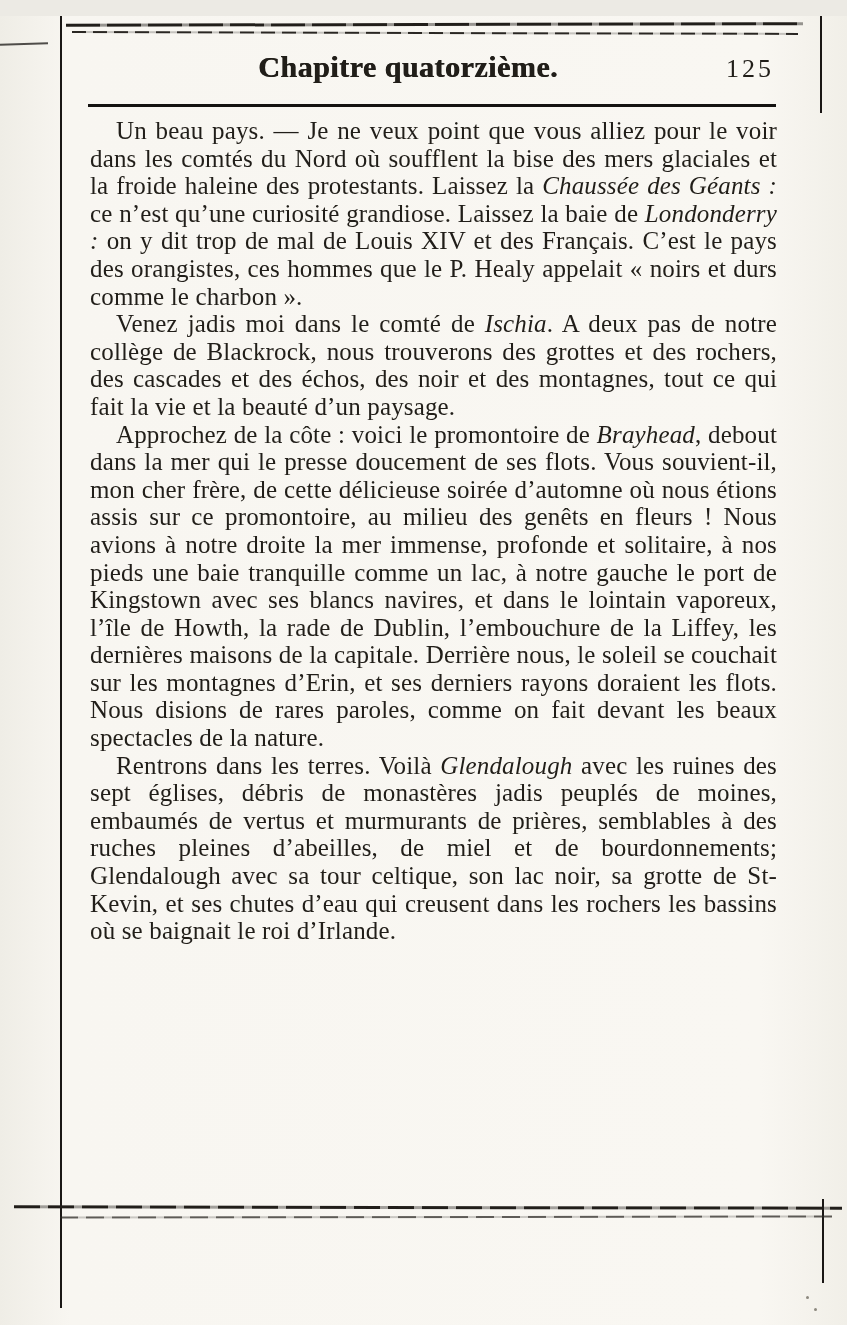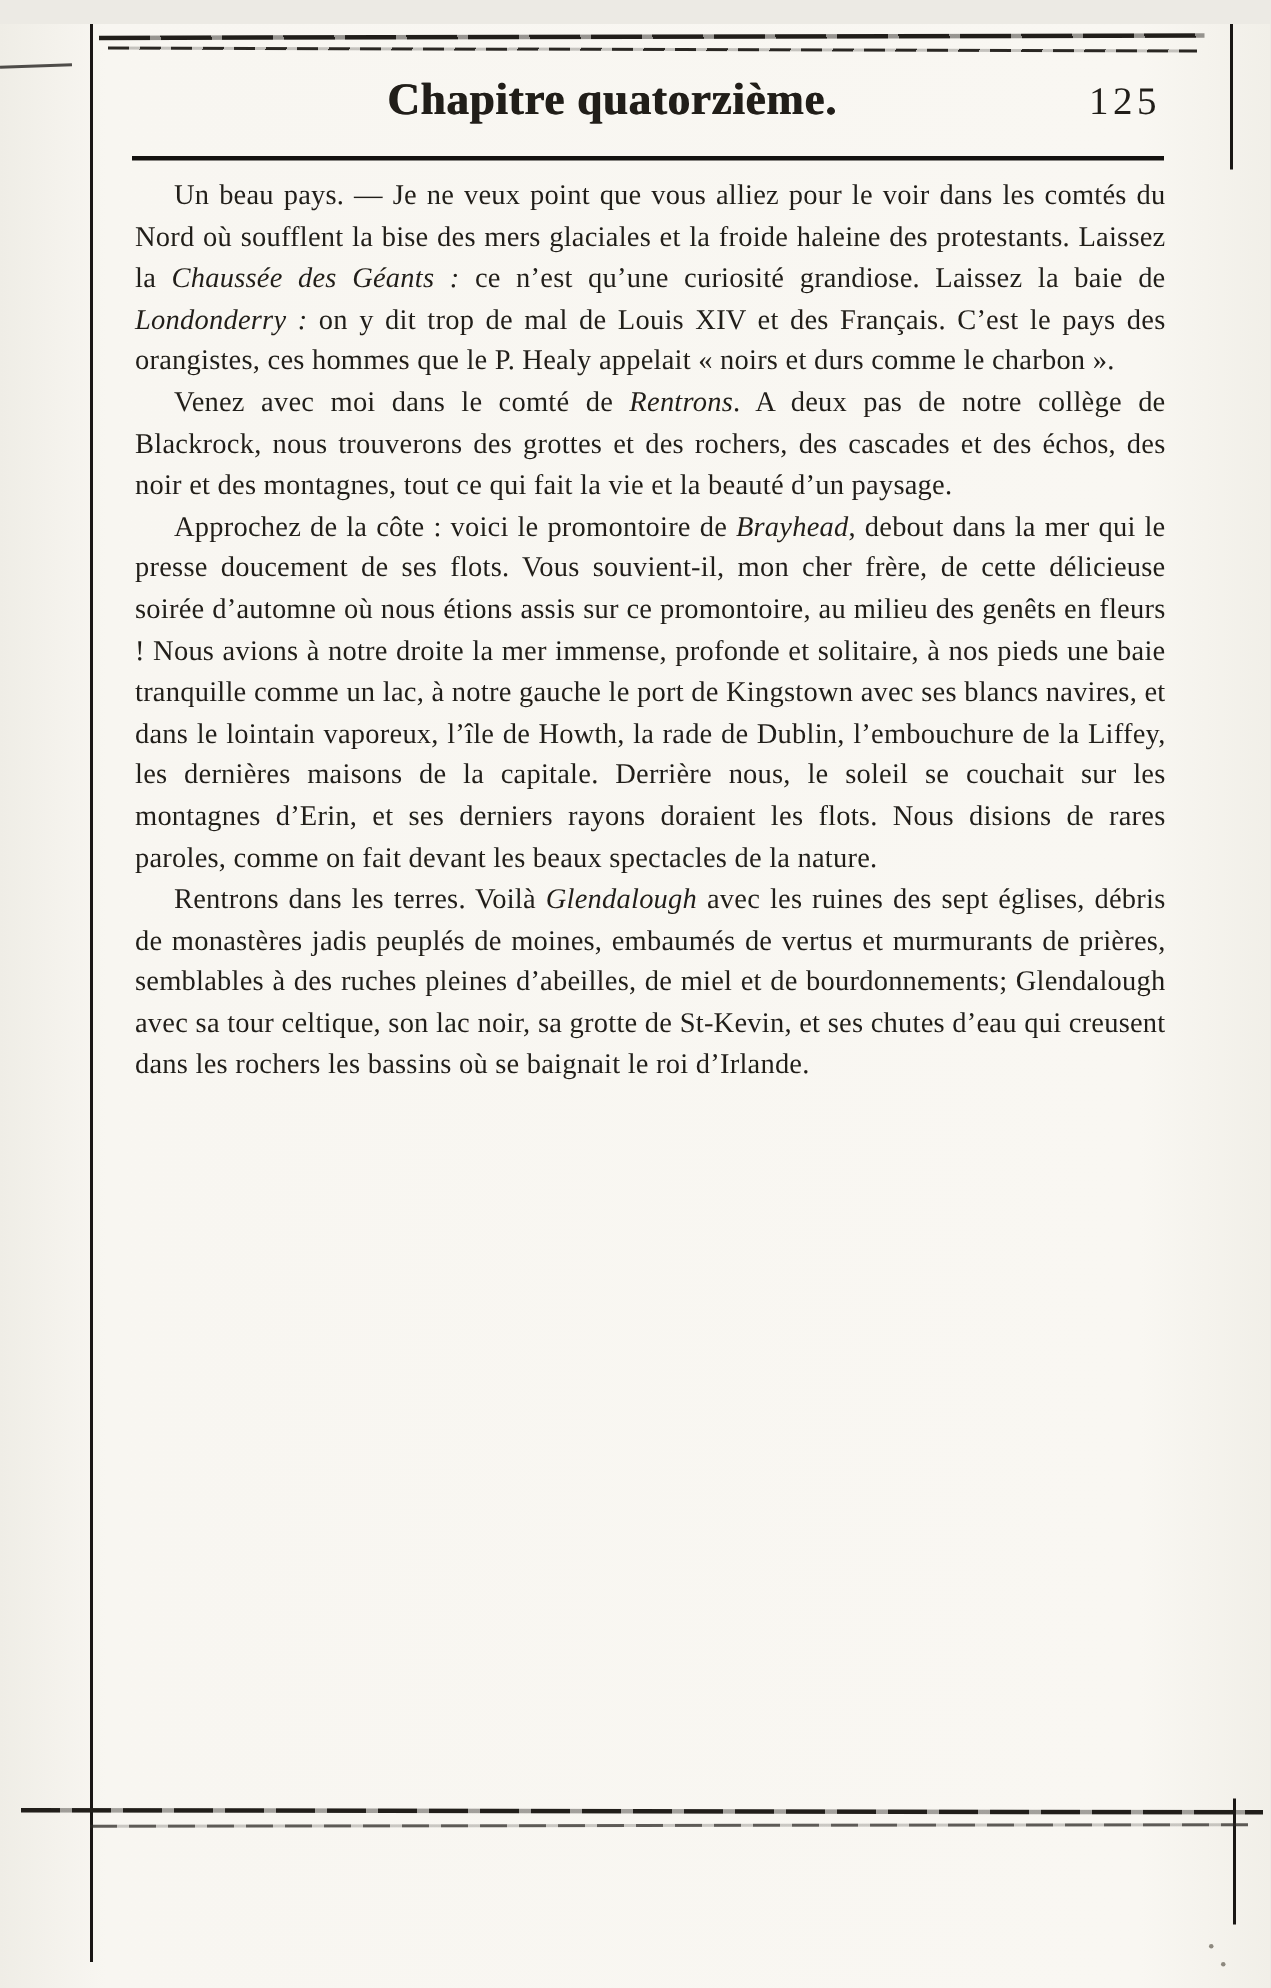--- a/index.html
+++ b/index.html
@@ -41,21 +41,21 @@
     flex: 1; text-align: center;
     font-size: 30px; font-weight: 700; letter-spacing: 0.5px;
     text-shadow: 0.6px 0 0 currentColor;
   }
   .page-number { font-size: 26px; letter-spacing: 3px; padding-right: 2px; }
   .header-rule { position: absolute; top: 88px; left: 88px; width: 688px; height: 3px; background: #141210; }
 
   
   .text-block {
     position: absolute; top: 101px; left: 90px; width: 687px;
-    font-size: 19px; line-height: 27.6px;
+    font-size: 25px; line-height: 27.6px;
     text-align: justify; letter-spacing: 0.15px;
   }
   .para { margin: 0; text-indent: 26px; }
   .italic { font-style: italic; }
 </style>
 </head>
 <body>
 
 <div class="scan">
 
@@ -72,18 +72,18 @@
   <div class="stray stray-2"></div>
 
   <header class="page-header">
     <span class="chapter-title">Chapitre quatorzième.</span>
     <span class="page-number">125</span>
   </header>
   <div class="header-rule"></div>
 
   <main class="text-block">
       <p class="para"><span>Un beau pays. — Je ne veux point que vous alliez pour le voir dans les comtés du Nord où soufflent la bise des mers glaciales et la froide haleine des protestants. Laissez la </span><span class="italic">Chaussée des Géants :</span><span> ce n’est qu’une curiosité grandiose. Laissez la baie de </span><span class="italic">Londonderry :</span><span> on y dit trop de mal de Louis XIV et des Français. C’est le pays des orangistes, ces hommes que le P. Healy appelait « noirs et durs comme le charbon ».</span></p>
-      <p class="para"><span>Venez avec moi dans le comté de </span><span class="italic">Rentrons</span><span>. A deux pas de notre collège de Blackrock, nous trouverons des grottes et des rochers, des cascades et des échos, des noir et des montagnes, tout ce qui fait la vie et la beauté d’un paysage.</span></p>
+      <p class="para"><span>Venez jadis moi dans le comté de </span><span class="italic">Ischia</span><span>. A deux pas de notre collège de Blackrock, nous trouverons des grottes et des rochers, des cascades et des échos, des noir et des montagnes, tout ce qui fait la vie et la beauté d’un paysage.</span></p>
       <p class="para"><span>Approchez de la côte : voici le promontoire de </span><span class="italic">Brayhead</span><span>, debout dans la mer qui le presse doucement de ses flots. Vous souvient-il, mon cher frère, de cette délicieuse soirée d’automne où nous étions assis sur ce promontoire, au milieu des genêts en fleurs ! Nous avions à notre droite la mer immense, profonde et solitaire, à nos pieds une baie tranquille comme un lac, à notre gauche le port de Kingstown avec ses blancs navires, et dans le lointain vaporeux, l’île de Howth, la rade de Dublin, l’embouchure de la Liffey, les dernières maisons de la capitale. Derrière nous, le soleil se couchait sur les montagnes d’Erin, et ses derniers rayons doraient les flots. Nous disions de rares paroles, comme on fait devant les beaux spectacles de la nature.</span></p>
       <p class="para"><span>Rentrons dans les terres. Voilà </span><span class="italic">Glendalough</span><span> avec les ruines des sept églises, débris de monastères jadis peuplés de moines, embaumés de vertus et murmurants de prières, semblables à des ruches pleines d’abeilles, de miel et de bourdonnements; Glendalough avec sa tour celtique, son lac noir, sa grotte de St-Kevin, et ses chutes d’eau qui creusent dans les rochers les bassins où se baignait le roi d’Irlande.</span></p>
     </main>
 
 </div>
 
 </body></html>

